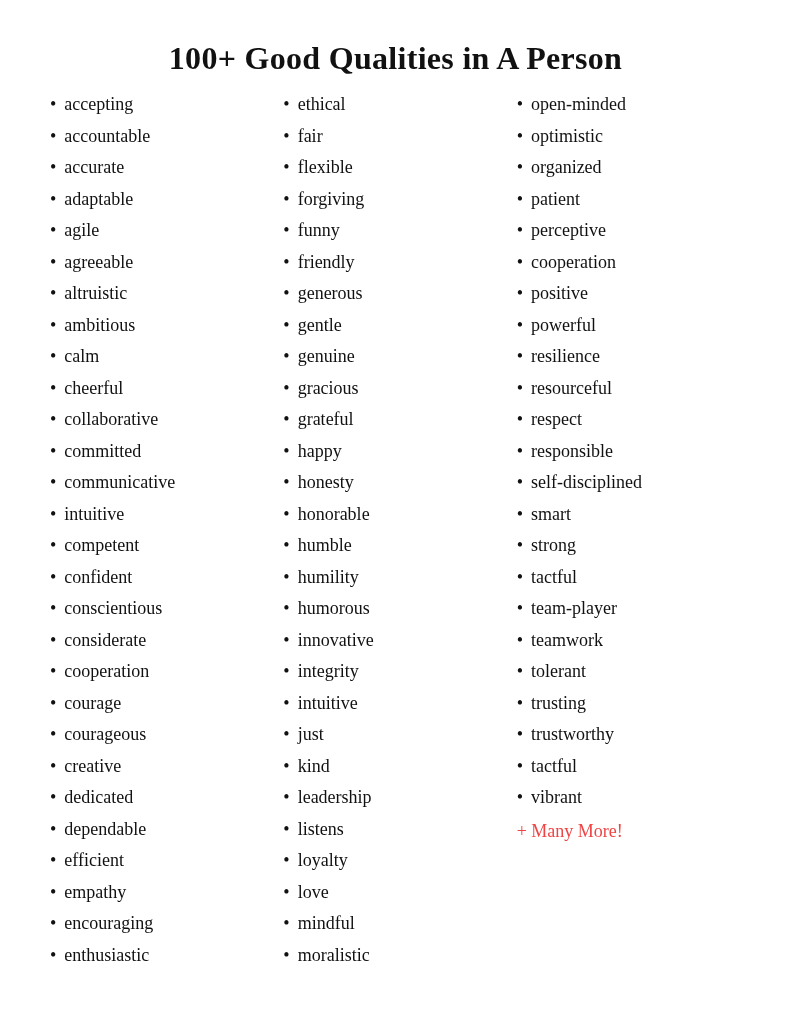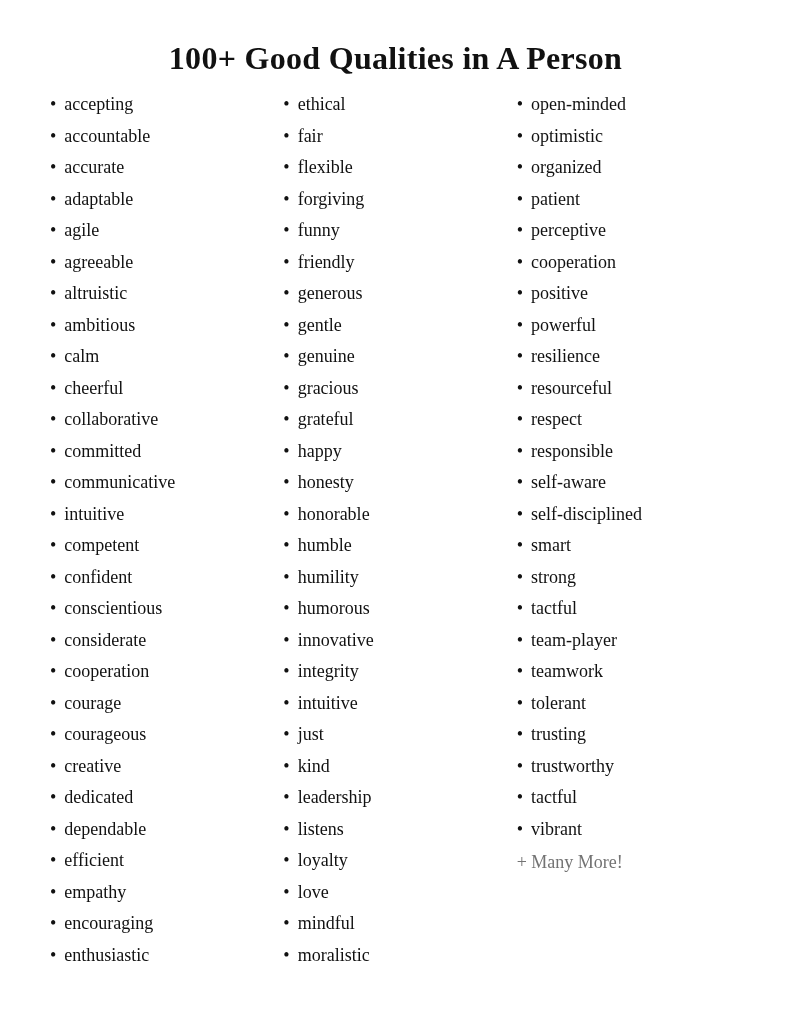--- a/index.html
+++ b/index.html
@@ -68,21 +68,21 @@
     ul.qualities-list li::before {
       content: "•";
       font-size: 18px;
       color: #111111;
       flex-shrink: 0;
     }
 
     .extra-note {
       font-size: 18px;
       font-family: Georgia, serif;
-      color: #737373;
+      color: #ef4444;
       line-height: 1.75;
       margin-top: 2px;
     }
   </style>
 </head>
 <body>
 
 <div class="page-container">
   <h1 class="page-title">100+ Good Qualities in A Person</h1>
 
@@ -161,21 +161,20 @@
           <li>organized</li>
           <li>patient</li>
           <li>perceptive</li>
           <li>cooperation</li>
           <li>positive</li>
           <li>powerful</li>
           <li>resilience</li>
           <li>resourceful</li>
           <li>respect</li>
           <li>responsible</li>
-          <li>self-aware</li>
           <li>self-disciplined</li>
           <li>smart</li>
           <li>strong</li>
           <li>tactful</li>
           <li>team-player</li>
           <li>teamwork</li>
           <li>tolerant</li>
           <li>trusting</li>
           <li>trustworthy</li>
           <li>tactful</li>

